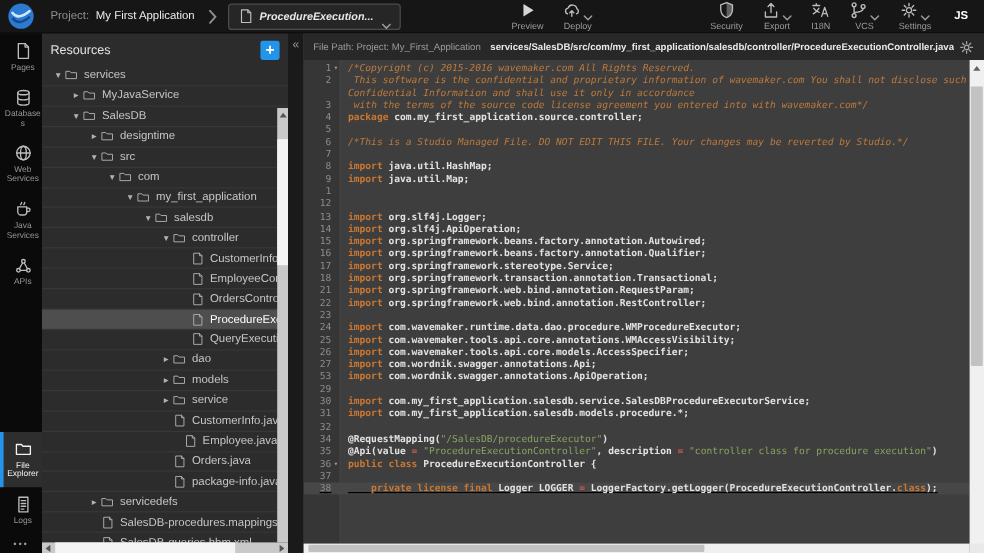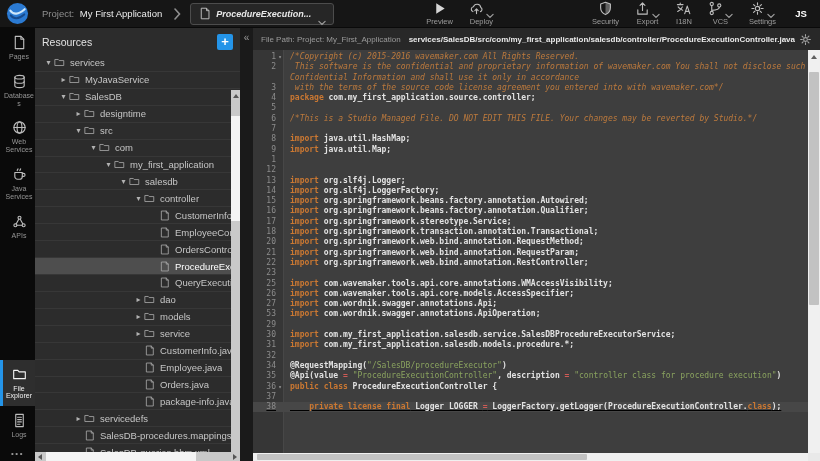--- a/index.html
+++ b/index.html
@@ -490,21 +490,21 @@
         <div class="tree-row" style="padding-left: 98px;">
           <span class="tw"></span>
           <span class="ico ico11">
             <svg viewBox="0 0 16 16" stroke="currentColor" fill="none" stroke-width="1.2" stroke-linecap="round" stroke-linejoin="round">
               <path d="M4 1.5h6.5L13.5 4.5V14.5H4z"></path>
               <path d="M10.5 1.5v3h3"></path>
             </svg>
           </span>
           <span class="tl">CustomerInfo.java</span>
         </div>
-        <div class="tree-row" style="padding-left: 98px;">
+        <div class="tree-row" style="padding-left: 98px; justify-content: center;">
           <span class="tw"></span>
           <span class="ico ico11">
             <svg viewBox="0 0 16 16" stroke="currentColor" fill="none" stroke-width="1.2" stroke-linecap="round" stroke-linejoin="round">
               <path d="M4 1.5h6.5L13.5 4.5V14.5H4z"></path>
               <path d="M10.5 1.5v3h3"></path>
             </svg>
           </span>
           <span class="tl">Employee.java</span>
         </div>
         <div class="tree-row" style="padding-left: 98px;">
@@ -667,21 +667,21 @@
             <span class="num">13</span>
             <span class="fold"></span>
           </span>
           <span class="lc"><span class="tok-k">import</span><span> org.slf4j.Logger;</span></span>
         </div>
         <div class="cl">
           <span class="ln">
             <span class="num">14</span>
             <span class="fold"></span>
           </span>
-          <span class="lc"><span class="tok-k">import</span><span> org.slf4j.LoggerFactory;</span></span>
+          <span class="lc"><span class="tok-k">import</span><span> org.slf4j.ApiOperation;</span></span>
         </div>
         <div class="cl">
           <span class="ln">
             <span class="num">15</span>
             <span class="fold"></span>
           </span>
           <span class="lc"><span class="tok-k">import</span><span> org.springframework.beans.factory.annotation.Autowired;</span></span>
         </div>
         <div class="cl">
           <span class="ln">
@@ -699,45 +699,45 @@
         </div>
         <div class="cl">
           <span class="ln">
             <span class="num">18</span>
             <span class="fold"></span>
           </span>
           <span class="lc"><span class="tok-k">import</span><span> org.springframework.transaction.annotation.Transactional;</span></span>
         </div>
         <div class="cl">
           <span class="ln">
-            <span class="num">20</span>
-            <span class="fold"></span>
-          </span>
-          <span class="lc"><span class="tok-k">import</span><span> org.springframework.web.bind.annotation.RequestMethod;</span></span>
-        </div>
-        <div class="cl">
-          <span class="ln">
             <span class="num">21</span>
             <span class="fold"></span>
           </span>
           <span class="lc"><span class="tok-k">import</span><span> org.springframework.web.bind.annotation.RequestParam;</span></span>
         </div>
         <div class="cl">
           <span class="ln">
             <span class="num">22</span>
             <span class="fold"></span>
           </span>
           <span class="lc"><span class="tok-k">import</span><span> org.springframework.web.bind.annotation.RestController;</span></span>
         </div>
         <div class="cl">
           <span class="ln">
             <span class="num">23</span>
             <span class="fold"></span>
           </span>
           <span class="lc"></span>
+        </div>
+        <div class="cl">
+          <span class="ln">
+            <span class="num">24</span>
+            <span class="fold"></span>
+          </span>
+          <span class="lc"><span class="tok-k">import</span><span> com.wavemaker.runtime.data.dao.procedure.WMProcedureExecutor;</span></span>
         </div>
         <div class="cl">
           <span class="ln">
             <span class="num">25</span>
             <span class="fold"></span>
           </span>
           <span class="lc"><span class="tok-k">import</span><span> com.wavemaker.tools.api.core.annotations.WMAccessVisibility;</span></span>
         </div>
         <div class="cl">
           <span class="ln">

